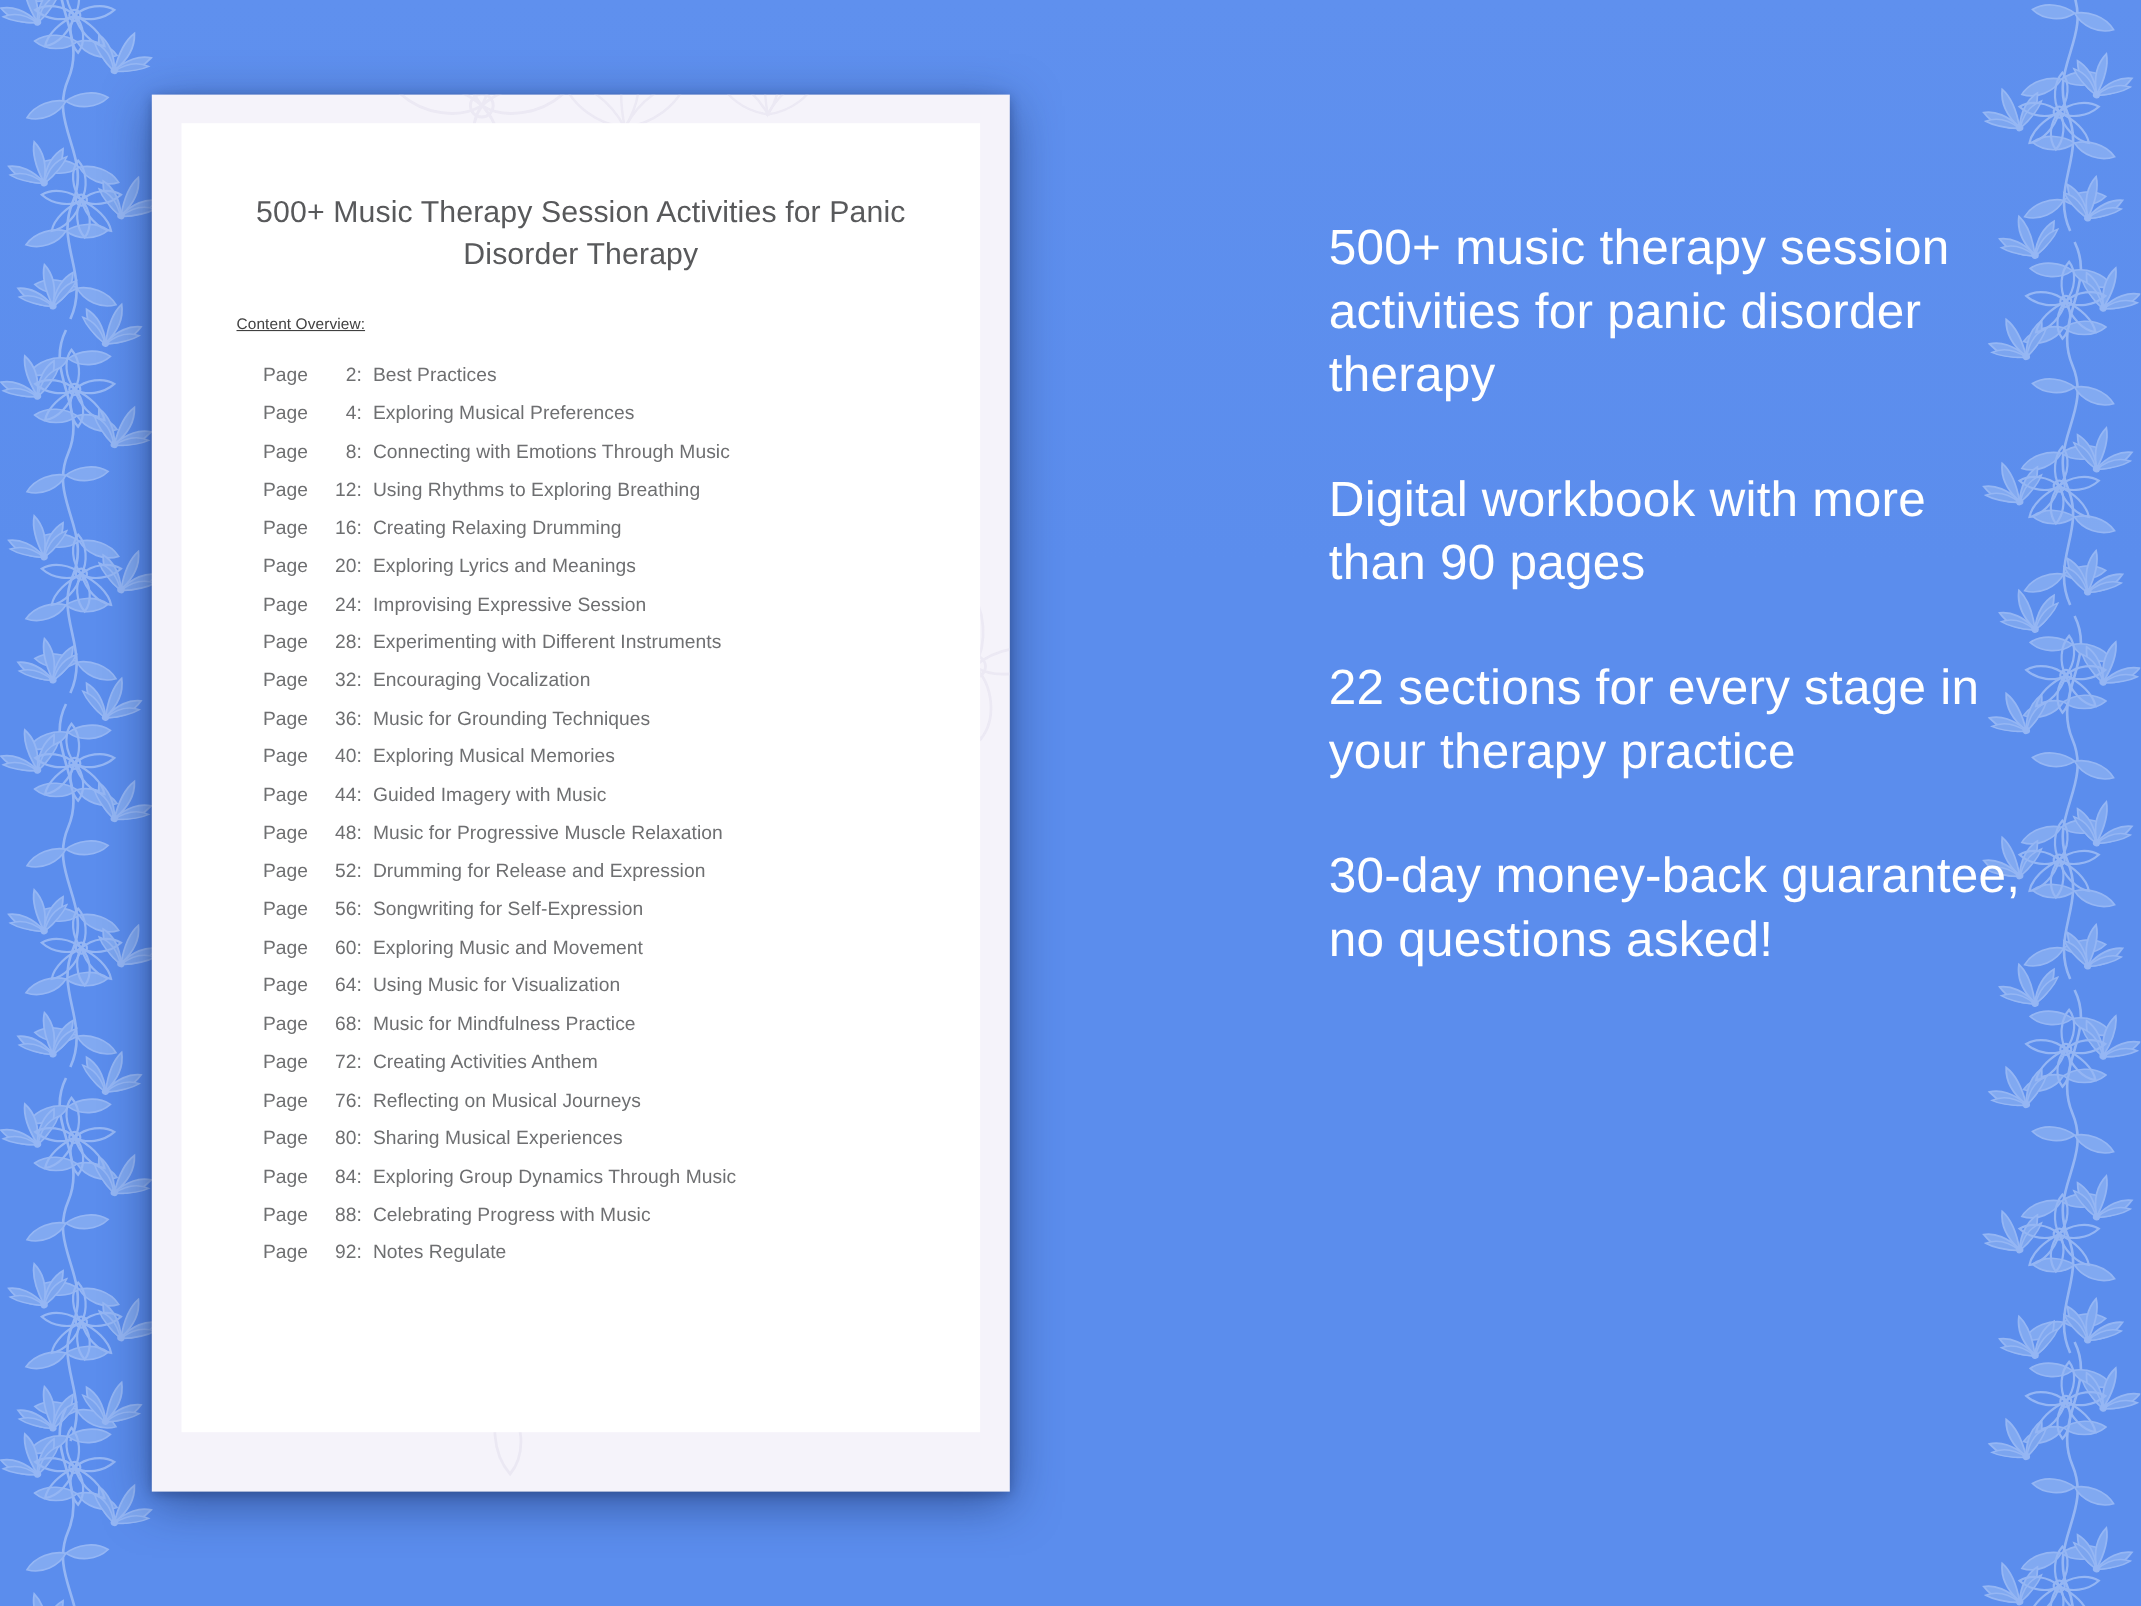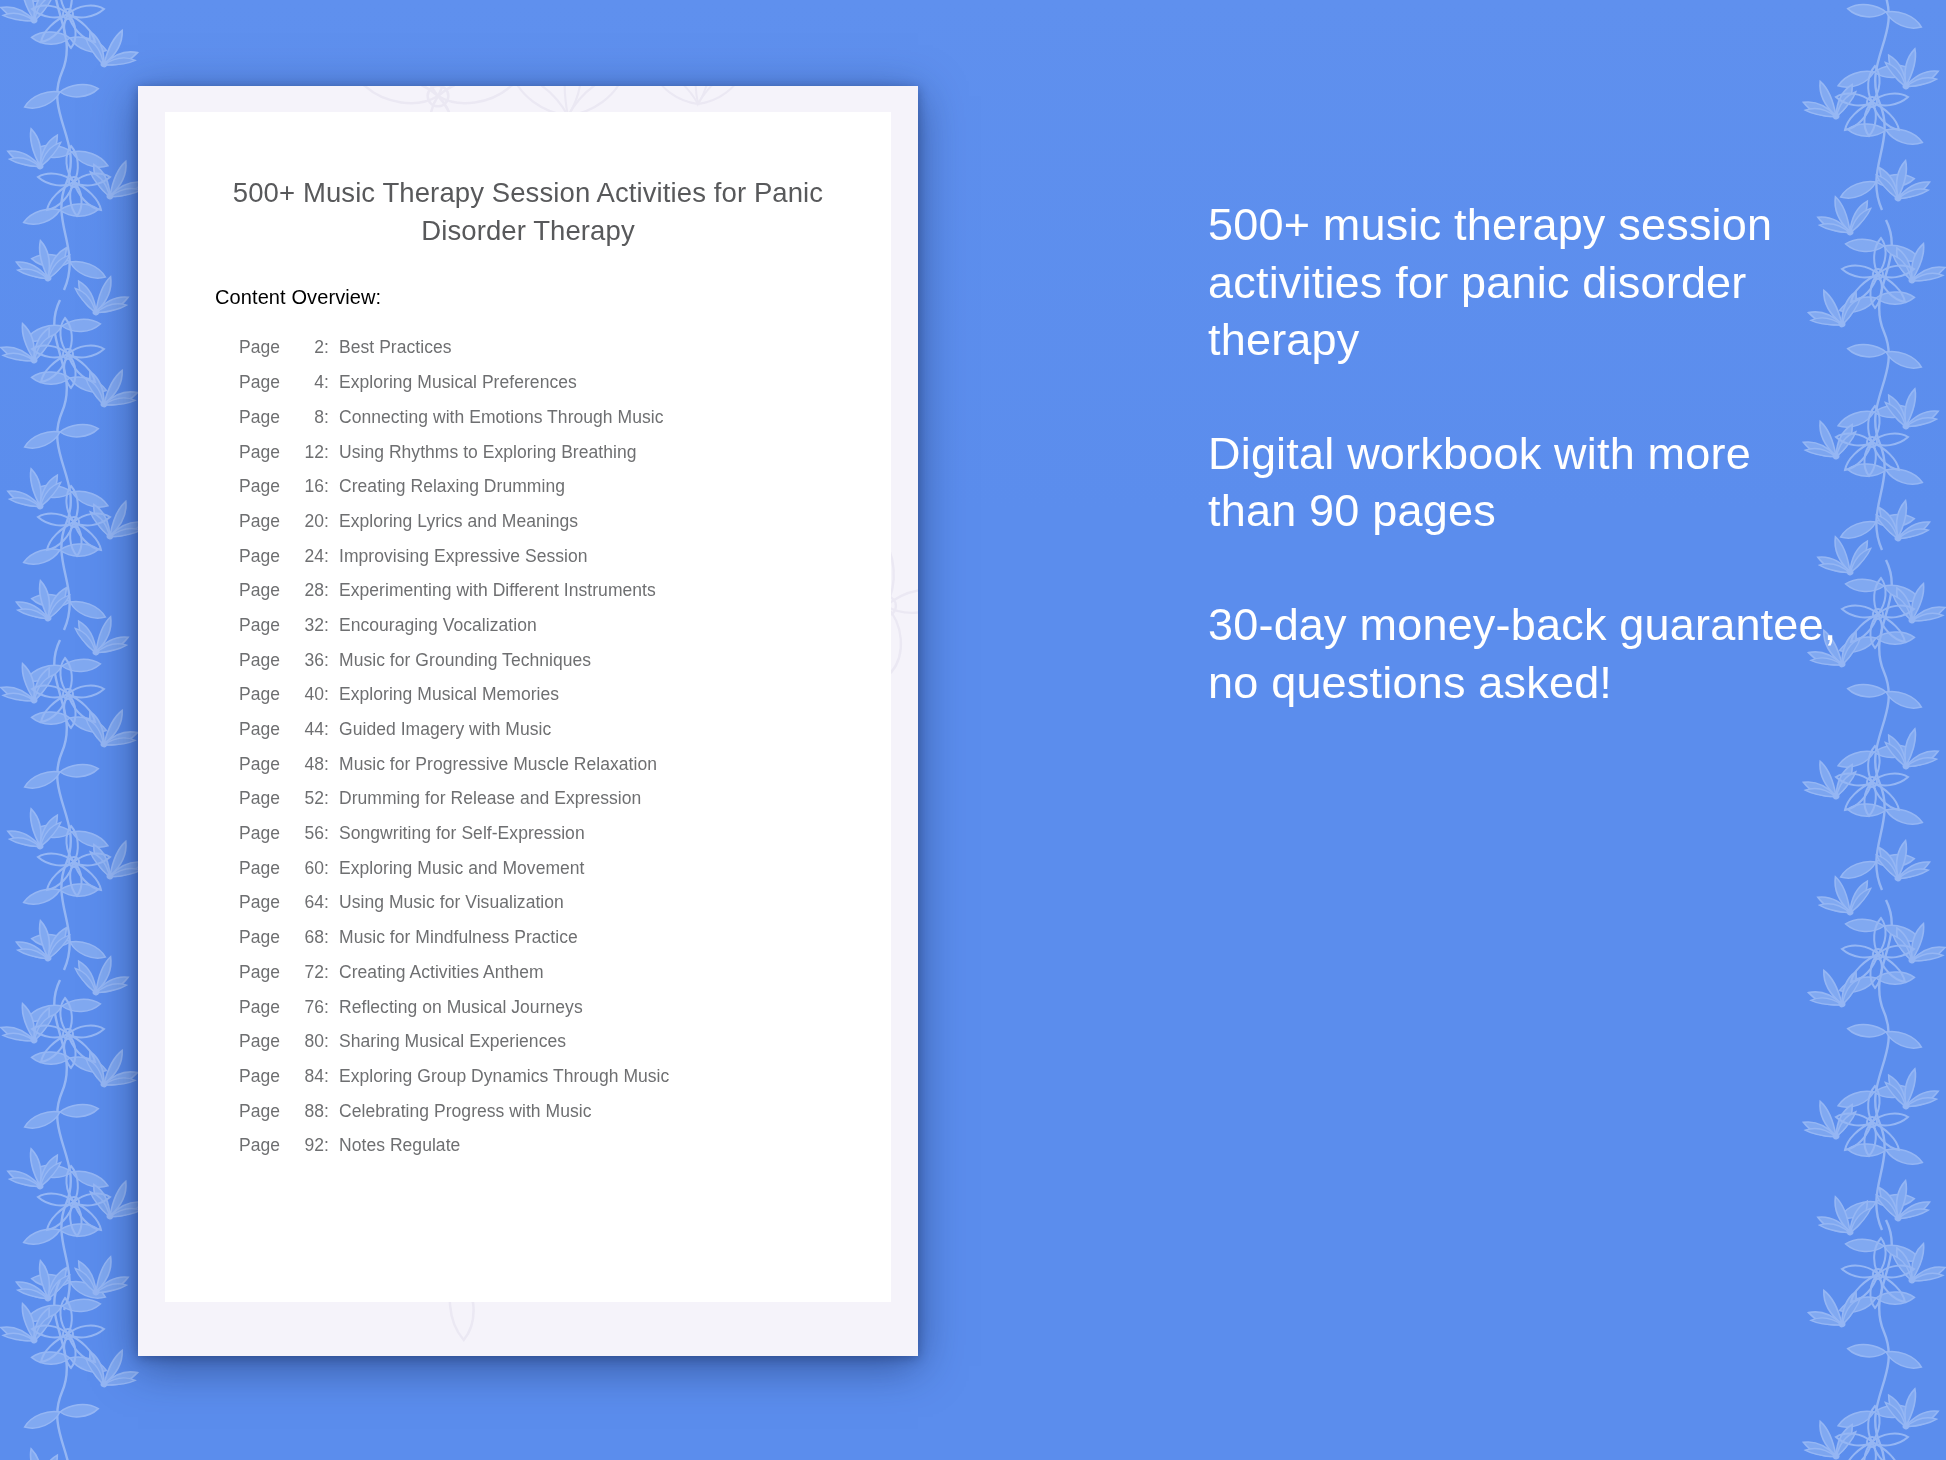--- a/index.html
+++ b/index.html
@@ -71,24 +71,25 @@
     font-weight: 400;
     line-height: 1.38;
     color: #58595b;
     text-align: center;
     letter-spacing: 0.1px;
   }
 
   .content-label {
     margin: 0;
     padding: 36px 0 0 50px;
-    font-size: 20px;
+    font-size: 14px;
     font-weight: 400;
-    color: #000000;
+    color: #404040;
     letter-spacing: 0.1px;
+    text-decoration: underline;
   }
 
   .toc {
     margin: 0;
     padding: 22px 0 0 74px;
     list-style: none;
   }
   .toc-row {
     display: flex;
     align-items: center;
@@ -393,14 +394,15 @@
           <span>Notes Regulate</span>
         </li>
       </ul>
 
   </div>
 </div>
 
 <div class="promo" id="promo-column">
     <div class="promo-block">500+ music therapy session activities for panic disorder therapy</div>
     <div class="promo-block">Digital workbook with more than 90 pages</div>
+    <div class="promo-block">22 sections for every stage in your therapy practice</div>
     <div class="promo-block">30-day money-back guarantee, no questions asked!</div>
   </div>
 
 </body></html>

